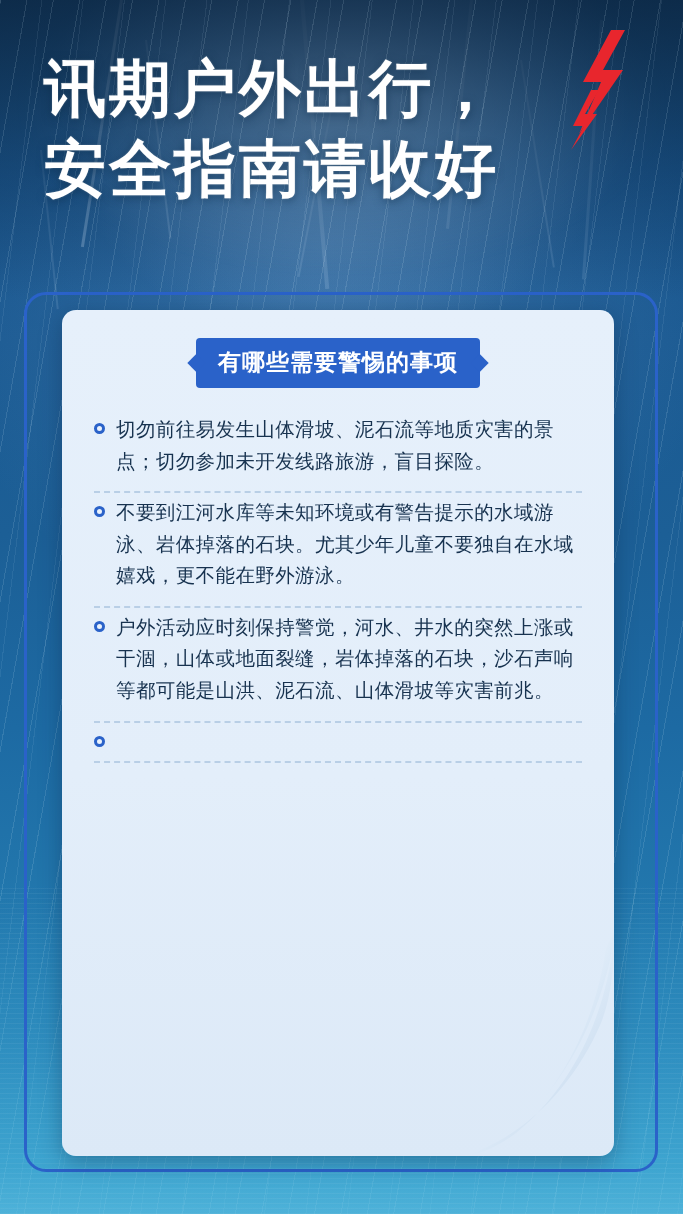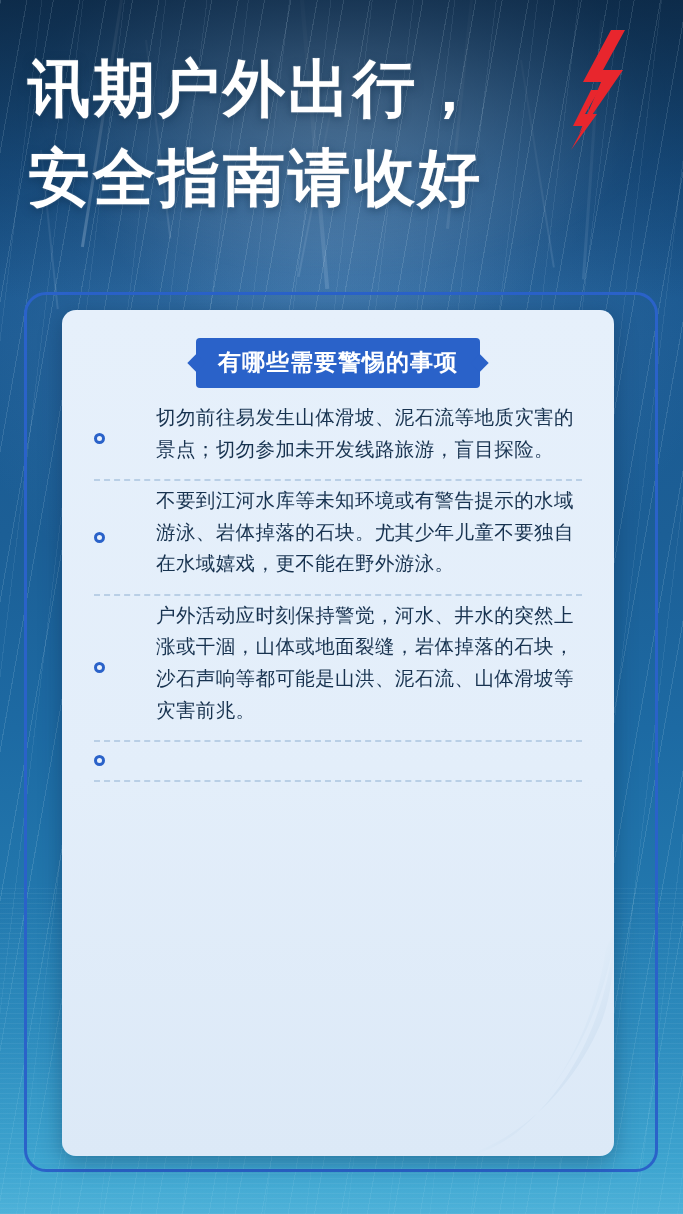--- a/index.html
+++ b/index.html
@@ -58,33 +58,33 @@
   .water {
     position:absolute; left:0; right:0; bottom:0; height: 330px;
     background:
       repeating-linear-gradient(0deg, rgba(255,255,255,0.06) 0px, rgba(255,255,255,0.06) 1px, rgba(0,0,0,0) 1px, rgba(0,0,0,0) 5px),
       linear-gradient(180deg, rgba(40,130,175,0) 0%, rgba(50,150,195,0.35) 40%, rgba(70,175,215,0.55) 100%);
     opacity: .85;
   }
 
   
   .headline {
-    position: absolute; left: 28px; top: 52px; width: 610px;
+    position: absolute; left: 44px; top: 52px; width: 610px;
     z-index: 5;
   }
   .headline .line {
     font-family: "DejaVu Sans", "Liberation Sans", sans-serif;
     font-weight: 700;
     font-size: 62px;
     line-height: 1.18;
     color: #ffffff;
     letter-spacing: 3px;
     text-shadow: 0 2px 10px rgba(10,40,70,0.55), 0 0 2px rgba(255,255,255,0.35);
   }
-  .headline .line2 { margin-top: 16px; }
+  .headline .line2 { margin-top: 8px; font-family: Liberation Serif, serif; }
 
   
   .bolt-icon {
     position: absolute; right: 54px; top: 30px; z-index: 6;
   }
   .bolt-icon svg { display: block; }
 
   
   .card-frame {
     position: absolute;
@@ -101,21 +101,21 @@
     background: linear-gradient(180deg, #e6f0fb 0%, #e3eefa 55%, #dce9f7 100%);
     border-radius: 14px;
     box-shadow: 0 6px 22px rgba(8,35,65,0.35);
     z-index: 5;
     overflow: hidden;
   }
   .card-inner { padding: 28px 30px 20px 30px; }
 
   .card-title-wrap {
     display: flex; justify-content: center;
-    margin-bottom: 10px;
+    margin-bottom: 22px;
   }
   .card-title {
     background: #2a62c9;
     color: #ffffff;
     font-size: 23px;
     font-weight: 700;
     letter-spacing: 1px;
     padding: 9px 22px 10px 22px;
     border-radius: 4px;
     position: relative;
@@ -128,23 +128,22 @@
     top: 50%;
     width: 13px; height: 13px;
     transform: translateY(-50%) rotate(45deg);
     background: #2a62c9;
   }
   .card-title::before { left: -6px; }
   .card-title::after  { right: -6px; }
 
   .tip {
     display: flex;
-    align-items: center;
+    align-items: flex-start;
     padding: 4px 0 14px 2px;
-    gap: 40px;
   }
   .tip-sep {
     border-top: 2px dashed #b9cfe6;
     margin: 0 2px;
     height: 0;
   }
   .bullet {
     flex: 0 0 auto;
     width: 11px; height: 11px;
     border-radius: 50%;

